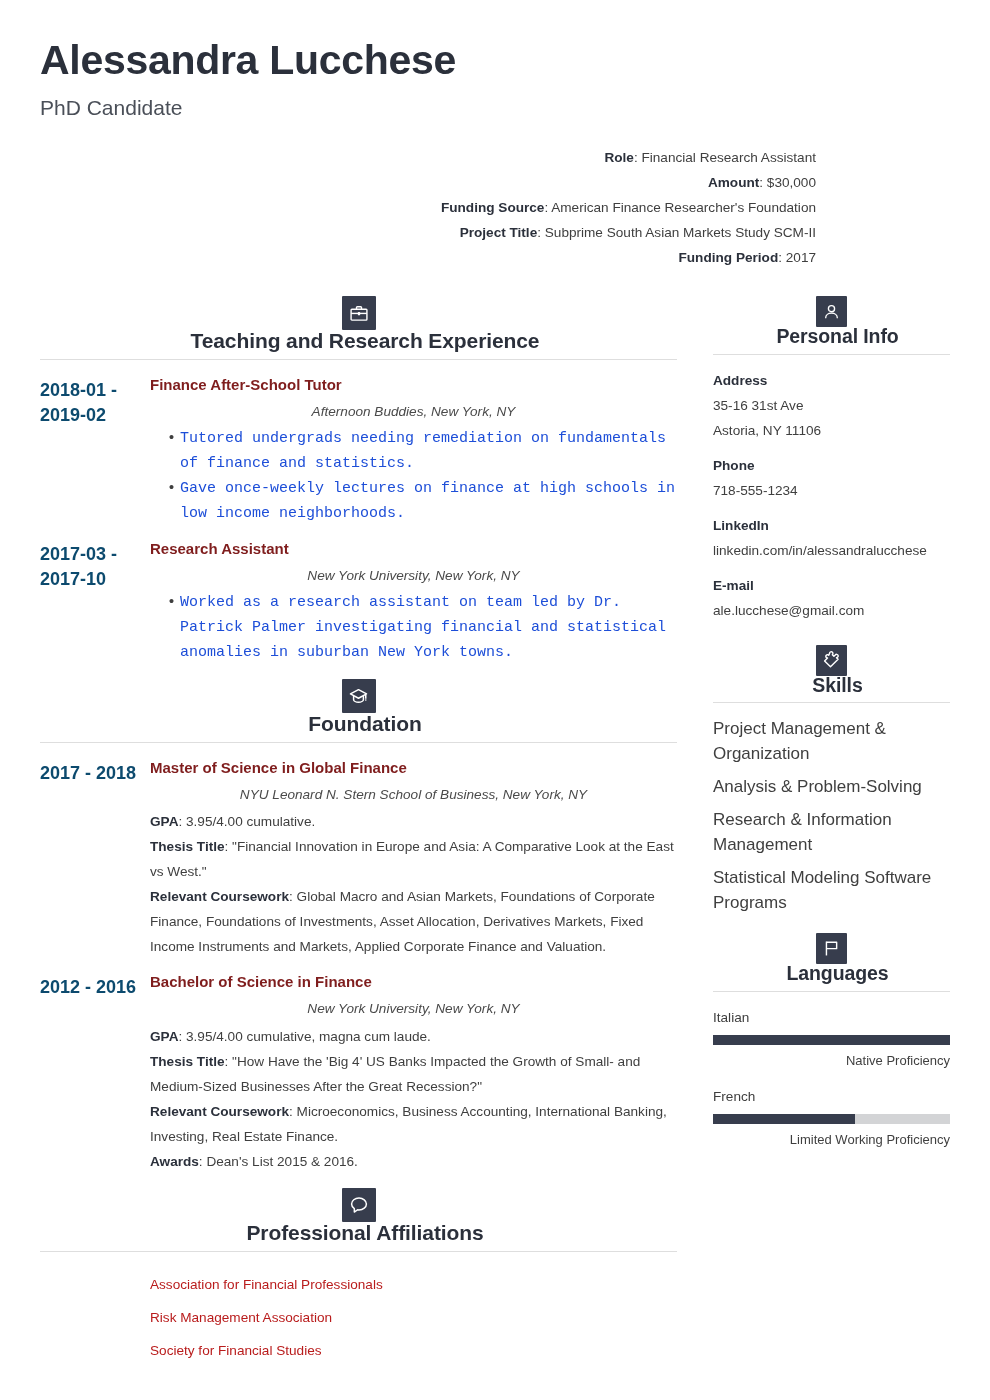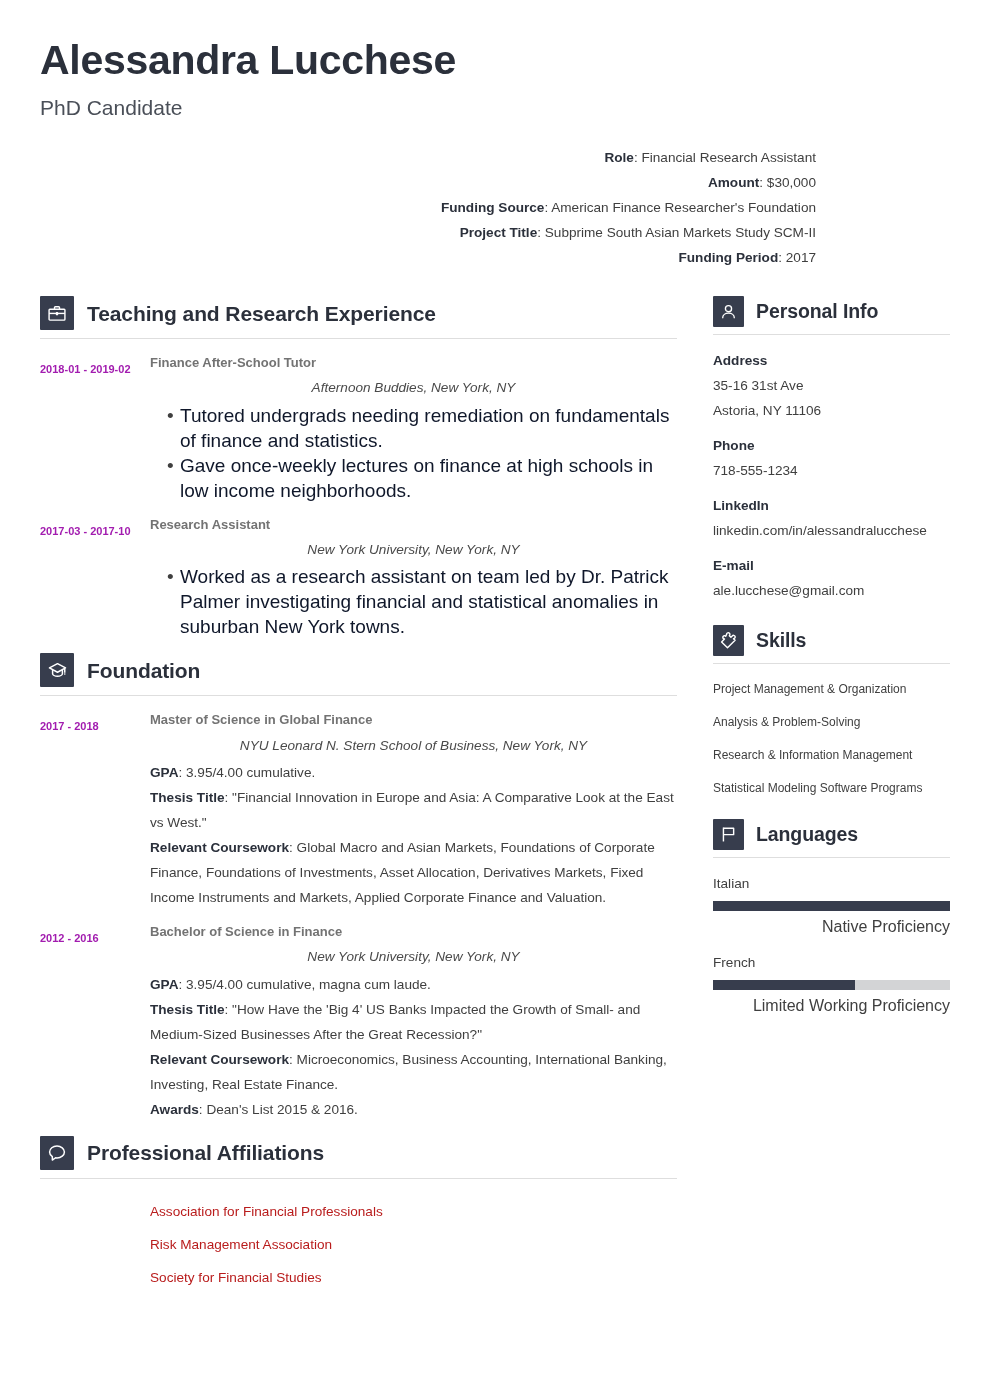--- a/index.html
+++ b/index.html
@@ -64,20 +64,21 @@
     width: 237px;
     flex: 0 0 237px;
     margin-left: 36px;
   }
 
   
   .section-head {
     display: flex;
     align-items: center;
     margin-bottom: 2px;
+    flex-direction: column;
   }
   .icon-box {
     width: 34px;
     height: 34px;
     background: #373d4d;
     flex: 0 0 34px;
     display: flex;
     align-items: center;
     justify-content: center;
     border-radius: 1px;
@@ -101,53 +102,54 @@
   .col-right .rule { margin-top: 7px; margin-bottom: 13px; }
 
   
   .entry {
     display: flex;
     margin-bottom: 14px;
   }
   .entry-dates {
     width: 110px;
     flex: 0 0 110px;
-    font-size: 11px;
-    font-weight: bold;
-    color: #a21caf;
+    font-size: 18px;
+    font-weight: bold;
+    color: #0c4a6e;
     line-height: 25px;
     padding-top: 2px;
   }
   .entry-body { flex: 1 1 auto; }
   .entry-title {
-    font-size: 13px;
-    font-weight: bold;
-    color: #737373;
+    font-size: 15px;
+    font-weight: bold;
+    color: #7f1d1d;
     line-height: 1.25;
     margin-bottom: 7px;
   }
   .entry-sub {
     font-size: 13.6px;
     font-style: italic;
     color: #4a4a4a;
     line-height: 1.5;
     margin-bottom: 4px;
     text-align: center;
   }
   ul.bullets {
     margin: 0;
     padding: 0 0 0 17px;
     list-style: none;
   }
   ul.bullets li {
-    font-size: 19px;
-    line-height: 25px;
-    color: #0f172a;
+    font-size: 15px;
+    line-height: 25px;
+    color: #1d4ed8;
     position: relative;
     padding-left: 13px;
+    font-family: Liberation Mono, monospace;
   }
   ul.bullets li:before {
     content: "\2022";
     position: absolute;
     left: 0;
     top: 0;
     color: #3f3f3f;
   }
   .fact {
     font-size: 13.6px;
@@ -173,21 +175,21 @@
   .info-value {
     font-size: 13.6px;
     color: #3f3f3f;
     line-height: 25px;
     word-break: break-word;
   }
   .info-group { margin-bottom: 10px; }
   .info-group:last-child { margin-bottom: 12px; }
 
   .skill-item {
-    font-size: 12px;
+    font-size: 17px;
     color: #3f3f3f;
     line-height: 25px;
     margin-bottom: 8px;
   }
 
   .lang-block { margin-bottom: 11px; }
   .lang-name {
     font-size: 13.6px;
     color: #3f3f3f;
     line-height: 25px;
@@ -198,21 +200,21 @@
     height: 10px;
     background: #d3d4d6;
     position: relative;
     overflow: hidden;
   }
   .lang-fill {
     height: 100%;
     background: #373d4d;
   }
   .lang-level {
-    font-size: 16px;
+    font-size: 13px;
     color: #3f3f3f;
     line-height: 25px;
     text-align: right;
     margin-top: 3px;
   }
 </style>
 </head>
 <body>
 
 <div class="page">

